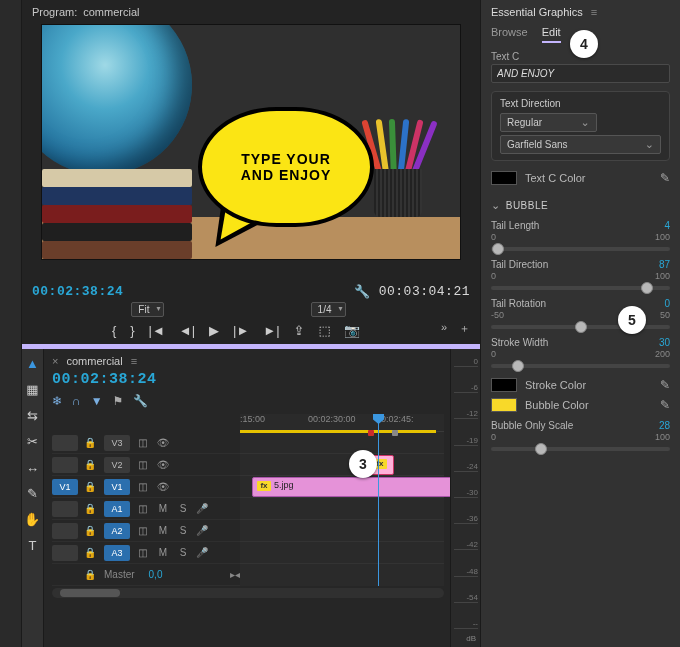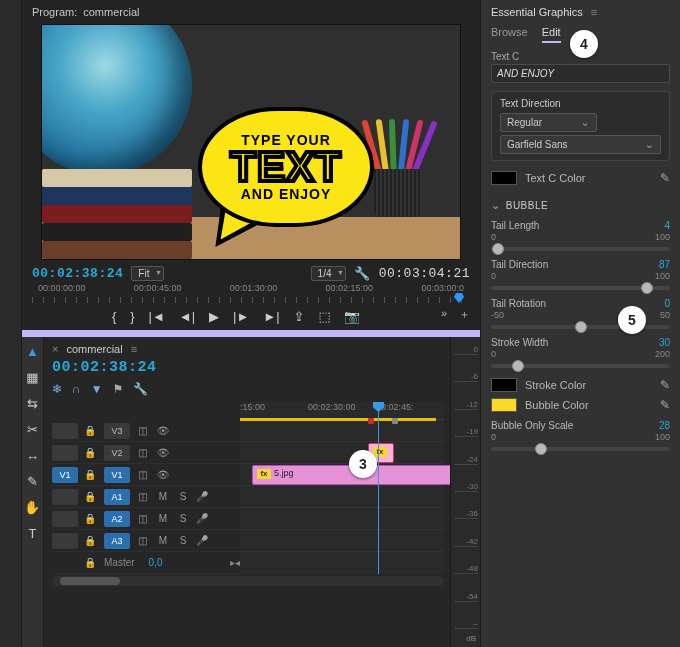--- a/index.html
+++ b/index.html
@@ -3,42 +3,42 @@
 <meta charset="utf-8">
 <style>
   * { box-sizing: border-box; margin: 0; padding: 0; font-family: -apple-system, "Segoe UI", sans-serif; }
   body { background:#2a2a2a; color:#b8b8b8; font-size:11px; width:680px; height:647px; overflow:hidden; position:relative; }
   .root { display:flex; height:100%; }
   .left-strip { width:22px; background:#2a2a2a; border-right:1px solid #1a1a1a; }
   .main-col { flex:1; display:flex; flex-direction:column; min-width:0; }
   .right-panel { width:200px; background:#323232; border-left:1px solid #1a1a1a; padding:6px 10px 10px 10px; overflow:hidden; }
 
   
-  .program-panel { background:#232323; padding:6px 10px 4px 10px; border-bottom:7px solid #c4b5fd; }
+  .program-panel { background:#232323; padding:6px 10px 4px 10px; border-bottom:5px solid #c4b5fd; }
   .program-header { font-size:11px; color:#c8c8c8; margin-bottom:6px; display:flex; align-items:center; gap:6px;}
   .preview-wrap { display:flex; justify-content:center; }
   .preview { width:420px; height:236px; background:#303030; position:relative; overflow:hidden; border:1px solid #111; }
   .chalkboard { position:absolute; left:0; right:0; top:-12px; bottom:42px; background:#2f2f2f; }
   .globe { position:absolute; left:-30px; top:-30px; width:180px; height:180px; border-radius:50%; background:radial-gradient(circle at 55% 40%,#9fd9e6 0%,#4aa8c9 30%,#1f6d9a 70%,#0d3b56 100%); transform:rotate(-18deg); box-shadow:inset -12px -12px 24px rgba(0,0,0,.4); }
   .books { position:absolute; left:0; bottom:0; width:170px; height:100px; }
   .book { position:absolute; left:0; right:20px; height:18px; border-radius:2px; }
   .desk { position:absolute; left:0; right:0; bottom:0; height:42px; background:#b88f5e; }
   .pencil-cup { position:absolute; right:26px; bottom:42px; width:72px; height:70px; }
   .cup { position:absolute; left:12px; bottom:0; width:48px; height:48px; background:repeating-linear-gradient(90deg,#222 0 2px,#333 2px 4px); border-radius:0 0 6px 6px; }
   .pencil { position:absolute; bottom:34px; width:6px; height:64px; border-radius:3px; }
   .bubble { position:absolute; left:156px; top:82px; width:176px; height:120px; background:#fbe514; border:4px solid #000; border-radius:50%/56%; display:flex; flex-direction:column; align-items:center; justify-content:center; }
   .bubble-tail { position:absolute; left:170px; top:188px; width:0; height:0; border-left:10px solid transparent; border-right:34px solid transparent; border-top:40px solid #000; transform:rotate(22deg); }
   .bubble-tail::after{ content:""; position:absolute; left:-5px; top:-41px; width:0; height:0; border-left:7px solid transparent; border-right:26px solid transparent; border-top:32px solid #fbe514;}
   .bubble .line1,.bubble .line3{ font-weight:900; font-size:14px; letter-spacing:1px; color:#000; }
   .bubble .line2{ font-weight:900; font-size:42px; color:#fbe514; -webkit-text-stroke:4px #000; letter-spacing:1px; line-height:0.9; text-shadow:2px 2px 0 #000;}
   .monitor-controls { display:flex; align-items:center; gap:8px; margin-top:6px; color:#29a7d6; }
   .tc { font-family: "Courier New", monospace; font-size:13px; letter-spacing:0.5px; }
   .tc-blue { color:#29a7d6;font-weight:bold; }
   .tc-white { color:#d8d8d8; margin-left:auto; }
-  .fit-dd, .scale-dd { background:#2e2e2e; color:#ccc; border:1px solid #555; padding:1px 14px 1px 6px; font-size:10px; border-radius:2px; position:relative;}
+  .fit-dd, .scale-dd { background:#2e2e2e; color:#ccc; border:1px solid #555; padding:1px 14px 1px 6px; font-size:10px; border-radius:2px; position:relative;margin-top:36px;}
   .fit-dd::after,.scale-dd::after{content:"▾"; position:absolute; right:3px; top:1px; font-size:8px; color:#999;}
   .wrench { color:#aaa; font-size:13px;}
   .ruler { height:20px; margin-top:2px; position:relative; background:#232323; }
   .ruler-ticks { position:absolute; left:0; right:0; bottom:0; height:6px; background:repeating-linear-gradient(90deg,#555 0 1px,transparent 1px 11px);}
   .ruler-labels { display:flex; justify-content:space-between; font-size:9px; color:#888; padding:0 6px;}
   .ruler-blue { position:absolute; right:6px; bottom:0; width:10px; height:10px; background:#2b96ff; clip-path:polygon(50% 100%,100% 40%,80% 0,20% 0,0 40%); }
   .transport { display:flex; justify-content:center; gap:14px; padding:6px 0 2px; color:#ccc; font-size:13px; }
   .transport .btn { cursor:pointer; }
   .transport-right { margin-left:auto; display:flex; gap:12px; }
   .transport-wrap { display:flex; align-items:center; }
@@ -138,46 +138,34 @@
             <div class="pencil" style="left:18px;background:#e8c22c; transform:rotate(-8deg);"></div>
             <div class="pencil" style="left:28px;background:#3a8f3a; transform:rotate(-2deg);"></div>
             <div class="pencil" style="left:38px;background:#2c72c8; transform:rotate(6deg);"></div>
             <div class="pencil" style="left:48px;background:#c36; transform:rotate(14deg);"></div>
             <div class="pencil" style="left:58px;background:#8a2fc2; transform:rotate(22deg);"></div>
             <div class="cup"></div>
           </div>
           <div class="bubble-tail"></div>
           <div class="bubble">
             <div class="line1">TYPE YOUR</div>
-            <div class="line2">TEXT</div>
             <div class="line3">AND ENJOY</div>
           </div>
         </div>
       </div>
 
       <div class="monitor-controls">
         <span class="tc tc-blue">00:02:38:24</span>
         <span class="fit-dd">Fit</span>
         <span style="flex:1"></span>
         <span class="scale-dd">1/4</span>
         <span class="wrench">🔧</span>
         <span class="tc tc-white">00:03:04:21</span>
       </div>
 
-      <div class="ruler">
-        <div class="ruler-labels">
-          <span>00:00:00:00</span>
-          <span>00:00:45:00</span>
-          <span>00:01:30:00</span>
-          <span>00:02:15:00</span>
-          <span>00:03:00:0</span>
-        </div>
-        <div class="ruler-ticks"></div>
-        <div class="ruler-blue"></div>
-      </div>
 
       <div class="transport-wrap">
         <div class="transport" style="flex:1;">
           <span class="btn">{</span>
           <span class="btn">}</span>
           <span class="btn">|◄</span>
           <span class="btn">◄|</span>
           <span class="btn">▶</span>
           <span class="btn">|►</span>
           <span class="btn">►|</span>

